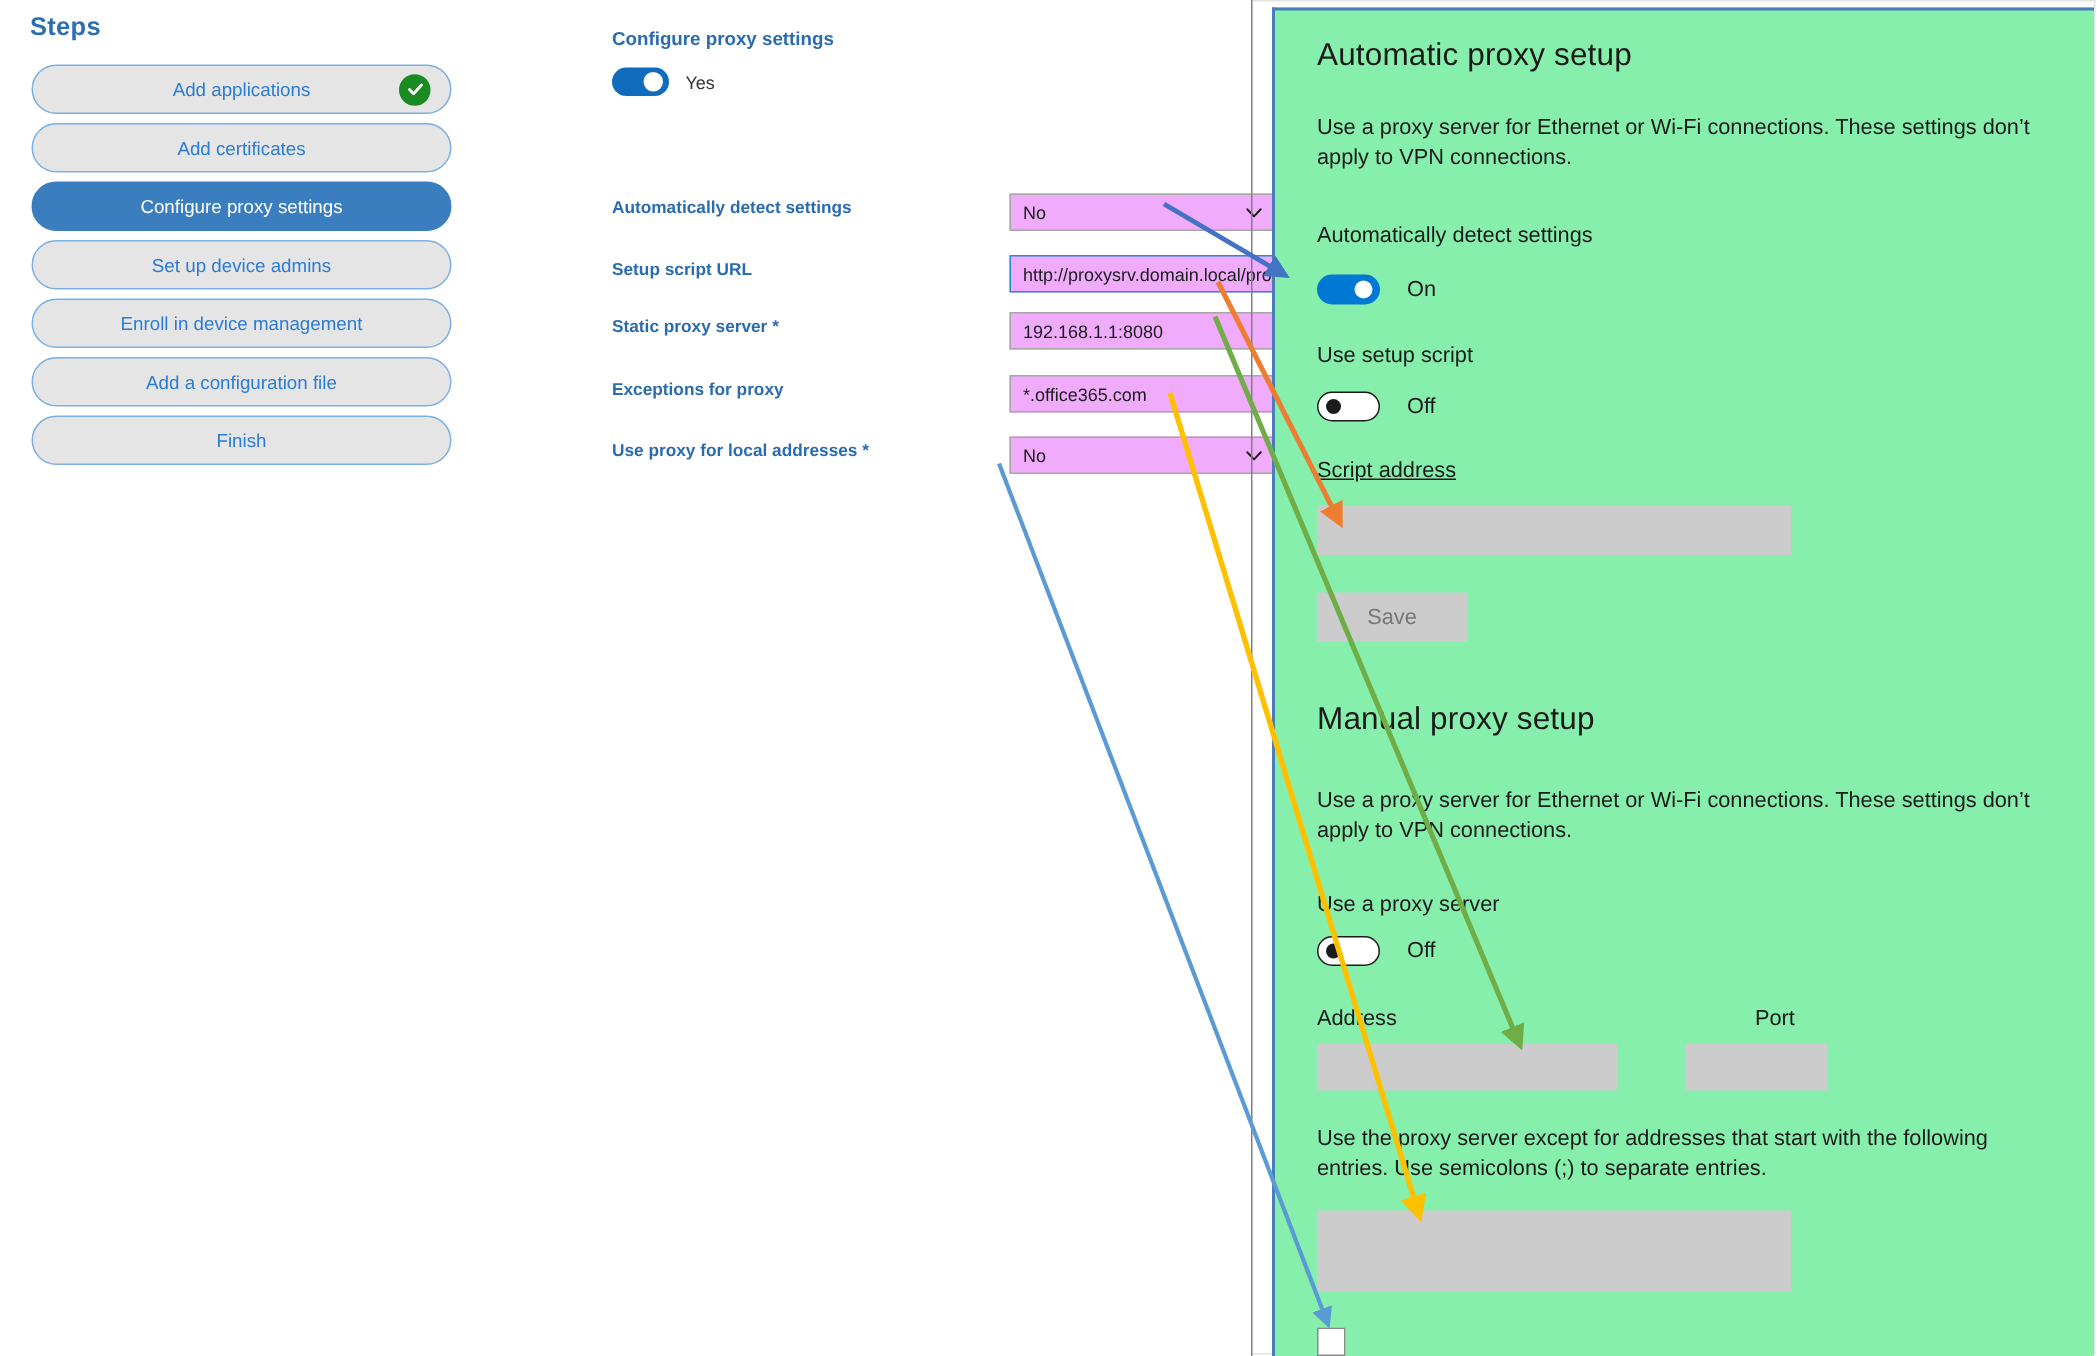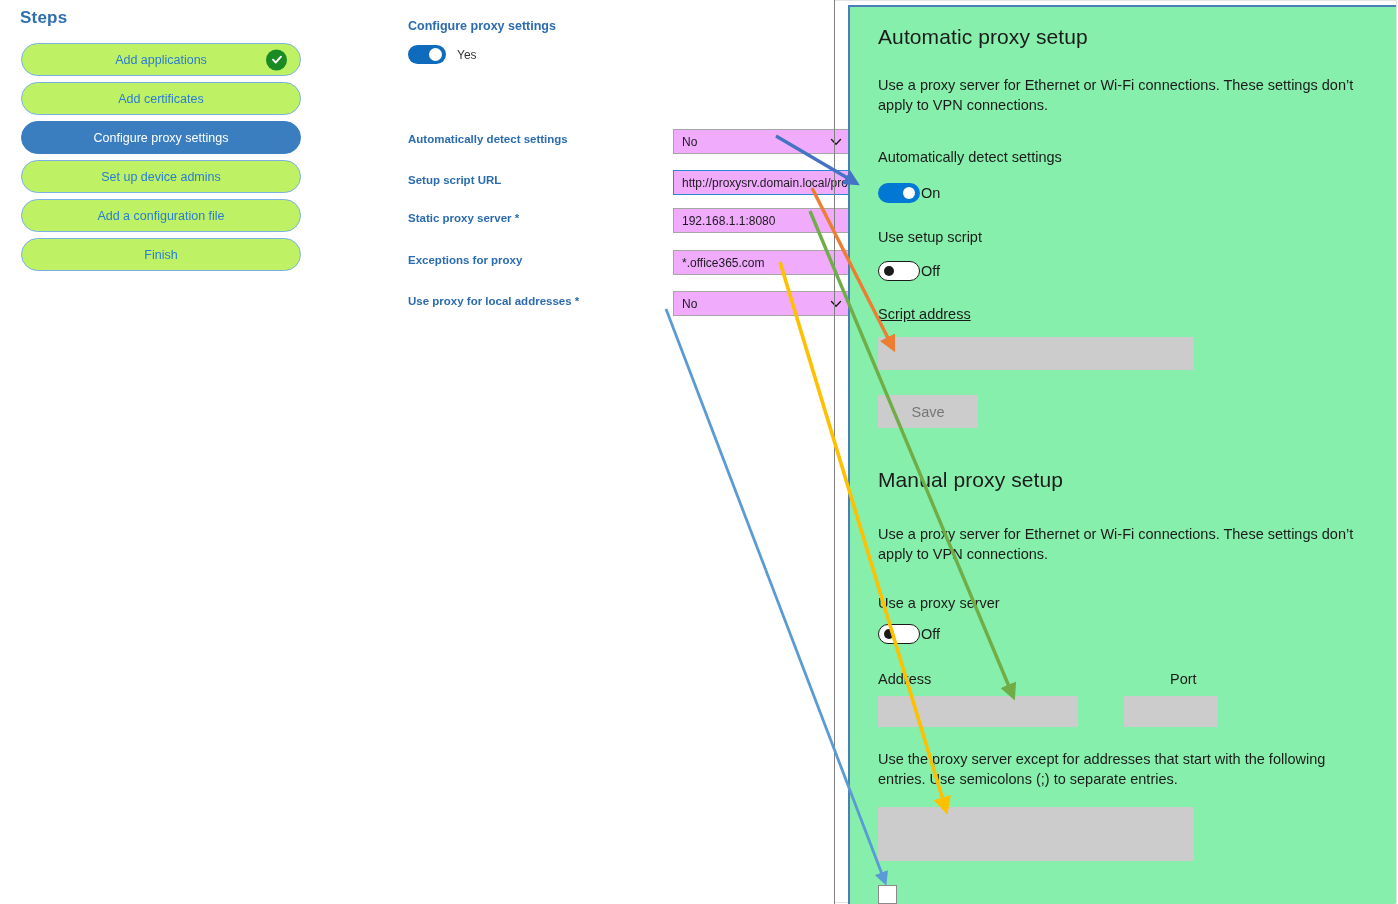--- a/index.html
+++ b/index.html
@@ -24,21 +24,21 @@
   .steps-panel{position:absolute;left:0;top:0;width:334px;height:904px;background:#fff;}
   .steps-title{
     position:absolute;left:20px;top:8px;
     font-size:17px;font-weight:bold;color:#2e6fb0;letter-spacing:.2px;
   }
   .step-list{position:absolute;left:21px;top:43px;width:280px;}
   .step-btn{
     position:relative;box-sizing:border-box;
     height:33px;width:280px;margin-bottom:6px;
     border:1px solid #7bb0e3;border-radius:17px;
-    background:#bef264;color:#2b7cd3;
+    background:#e5e5e5;color:#2b7cd3;
     font-size:12.5px;
     display:flex;align-items:center;justify-content:center;
     cursor:pointer;user-select:none;
   }
   .step-btn.selected{
     background:#3a7ebf;border-color:#3a7ebf;color:#ffffff;
   }
   .step-check{
     position:absolute;right:13px;top:50%;transform:translateY(-50%);
     width:21px;height:21px;border-radius:50%;
@@ -94,21 +94,21 @@
   }
   .win-inner{position:absolute;left:0;top:0;width:548px;height:899px;}
   .win-h{
     position:absolute;left:28px;font-size:21px;font-weight:normal;color:#1b1b1b;
     letter-spacing:.1px;
   }
   .win-p{
     position:absolute;left:28px;width:490px;font-size:14.5px;color:#1b1b1b;line-height:20px;
   }
   .win-lab{position:absolute;left:28px;font-size:14.5px;color:#1b1b1b;}
-  .win-tgl-row{position:absolute;left:28px;display:flex;align-items:center;gap:1px;}
+  .win-tgl-row{position:absolute;left:28px;display:flex;align-items:center;gap:18px;}
   .wtgl{width:42px;height:20px;border-radius:10px;position:relative;cursor:pointer;flex:none;box-sizing:border-box;}
   .wtgl.on{background:#0078d4;}
   .wtgl.on .wknob{position:absolute;top:4px;right:5px;width:12px;height:12px;border-radius:50%;background:#fff;}
   .wtgl.off{background:#fff;border:1.6px solid #1b1b1b;}
   .wtgl.off .wknob{position:absolute;top:4px;left:5px;width:10px;height:10px;border-radius:50%;background:#1b1b1b;}
   .wtgl-label{font-size:14.5px;color:#1b1b1b;}
   .win-box{position:absolute;background:#cccccc;}
   .win-btn{
     position:absolute;background:#cccccc;color:#767676;
     font-size:14.5px;display:flex;align-items:center;justify-content:center;cursor:pointer;
@@ -145,20 +145,23 @@
       </div>
 
       <div class="step-btn selected">
         <span>Configure proxy settings</span>
       </div>
 
       <div class="step-btn">
         <span>Set up device admins</span>
       </div>
 
+      <div class="step-btn">
+        <span>Enroll in device management</span>
+      </div>
 
       <div class="step-btn">
         <span>Add a configuration file</span>
       </div>
 
       <div class="step-btn">
         <span>Finish</span>
       </div>
 
     </div>

